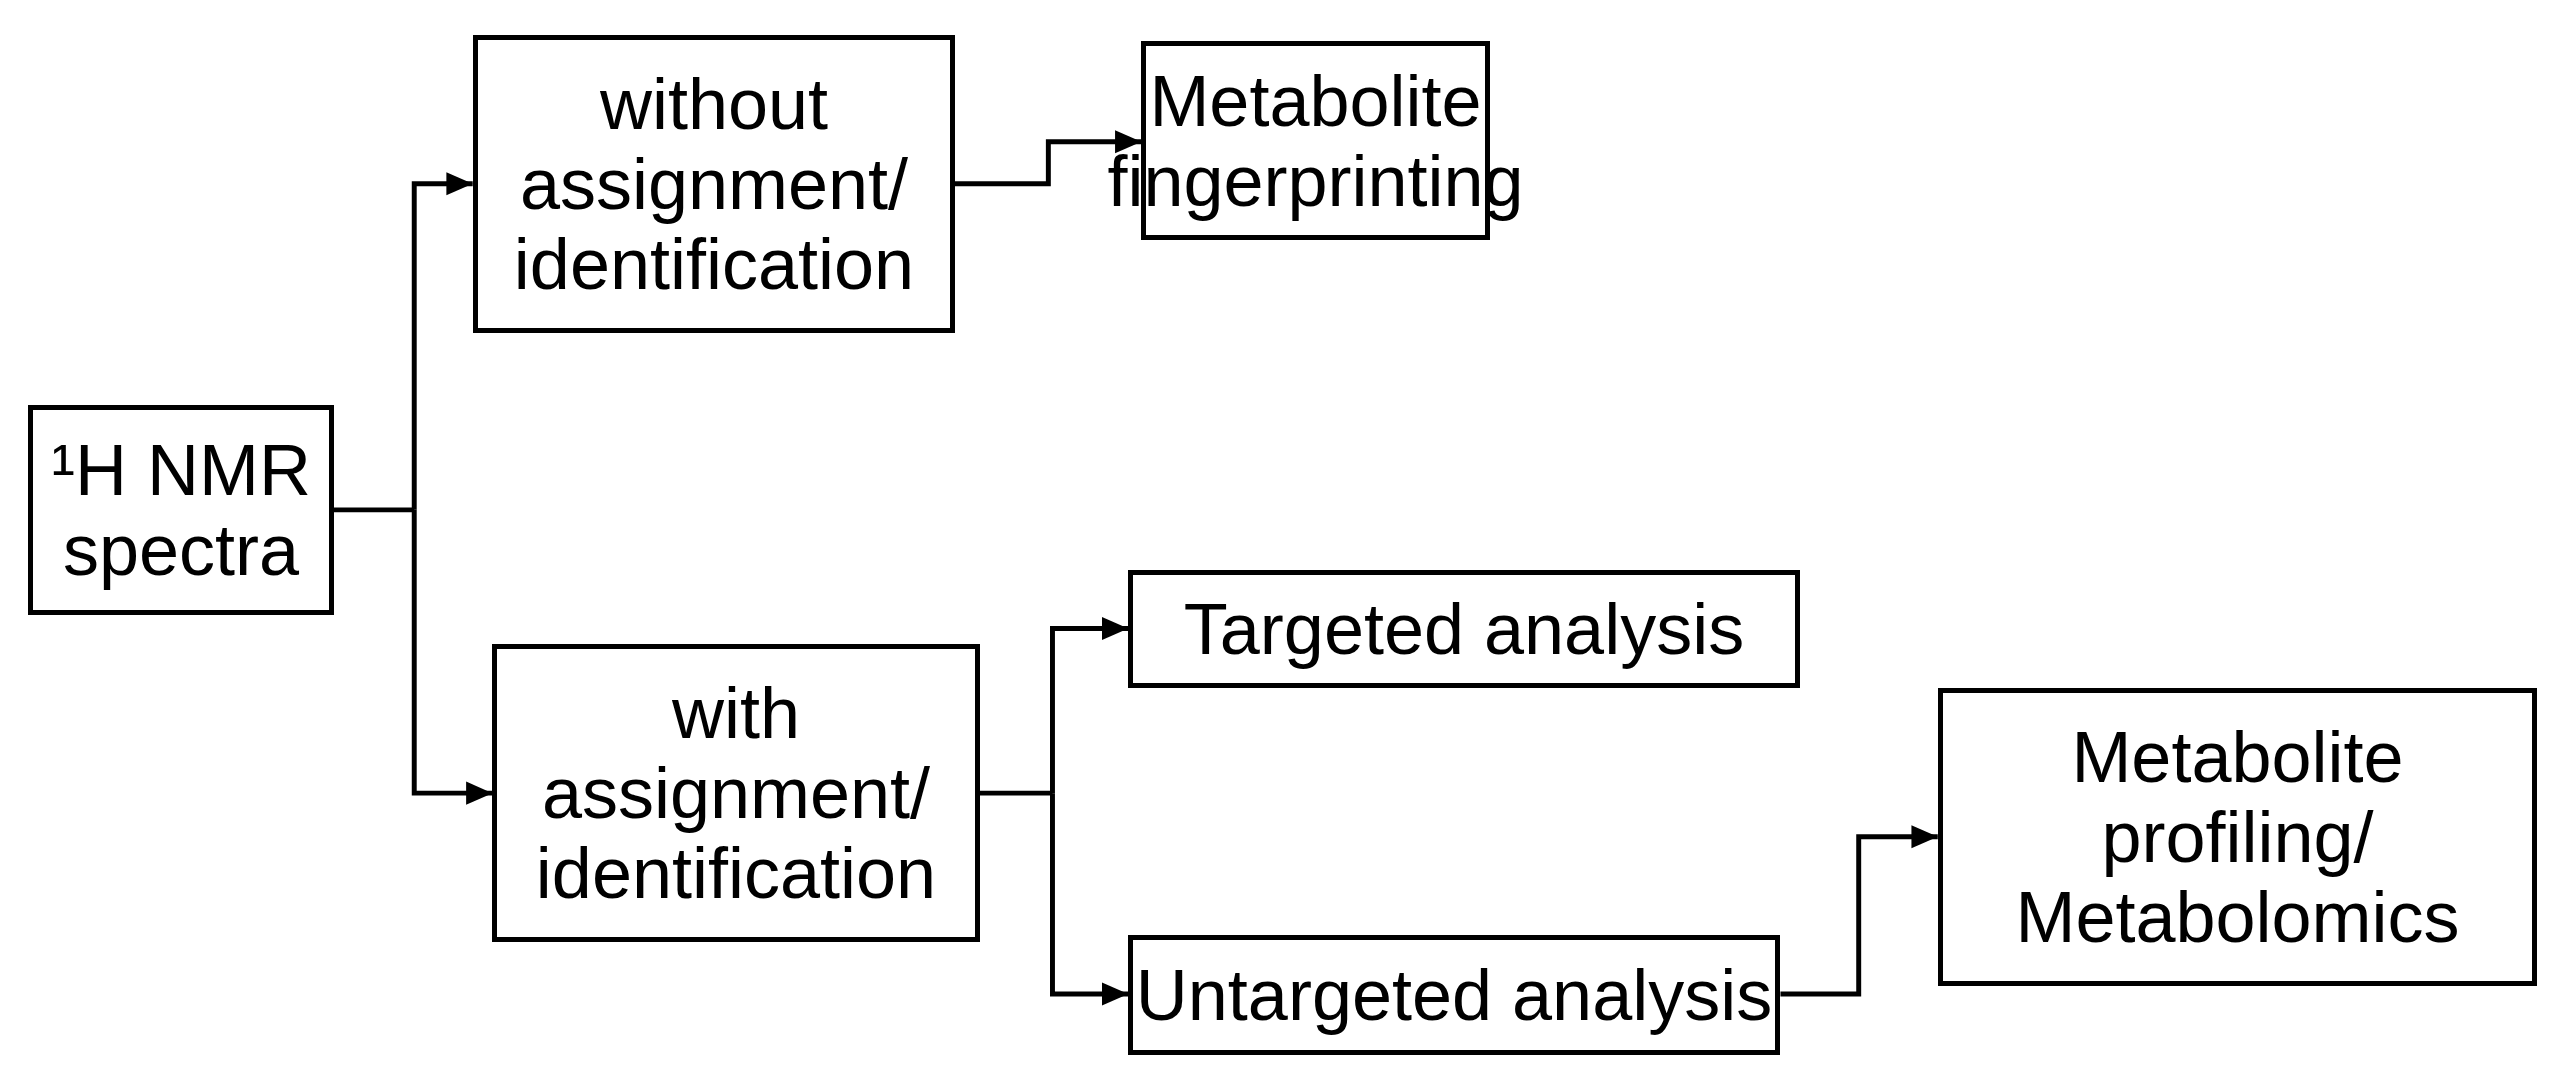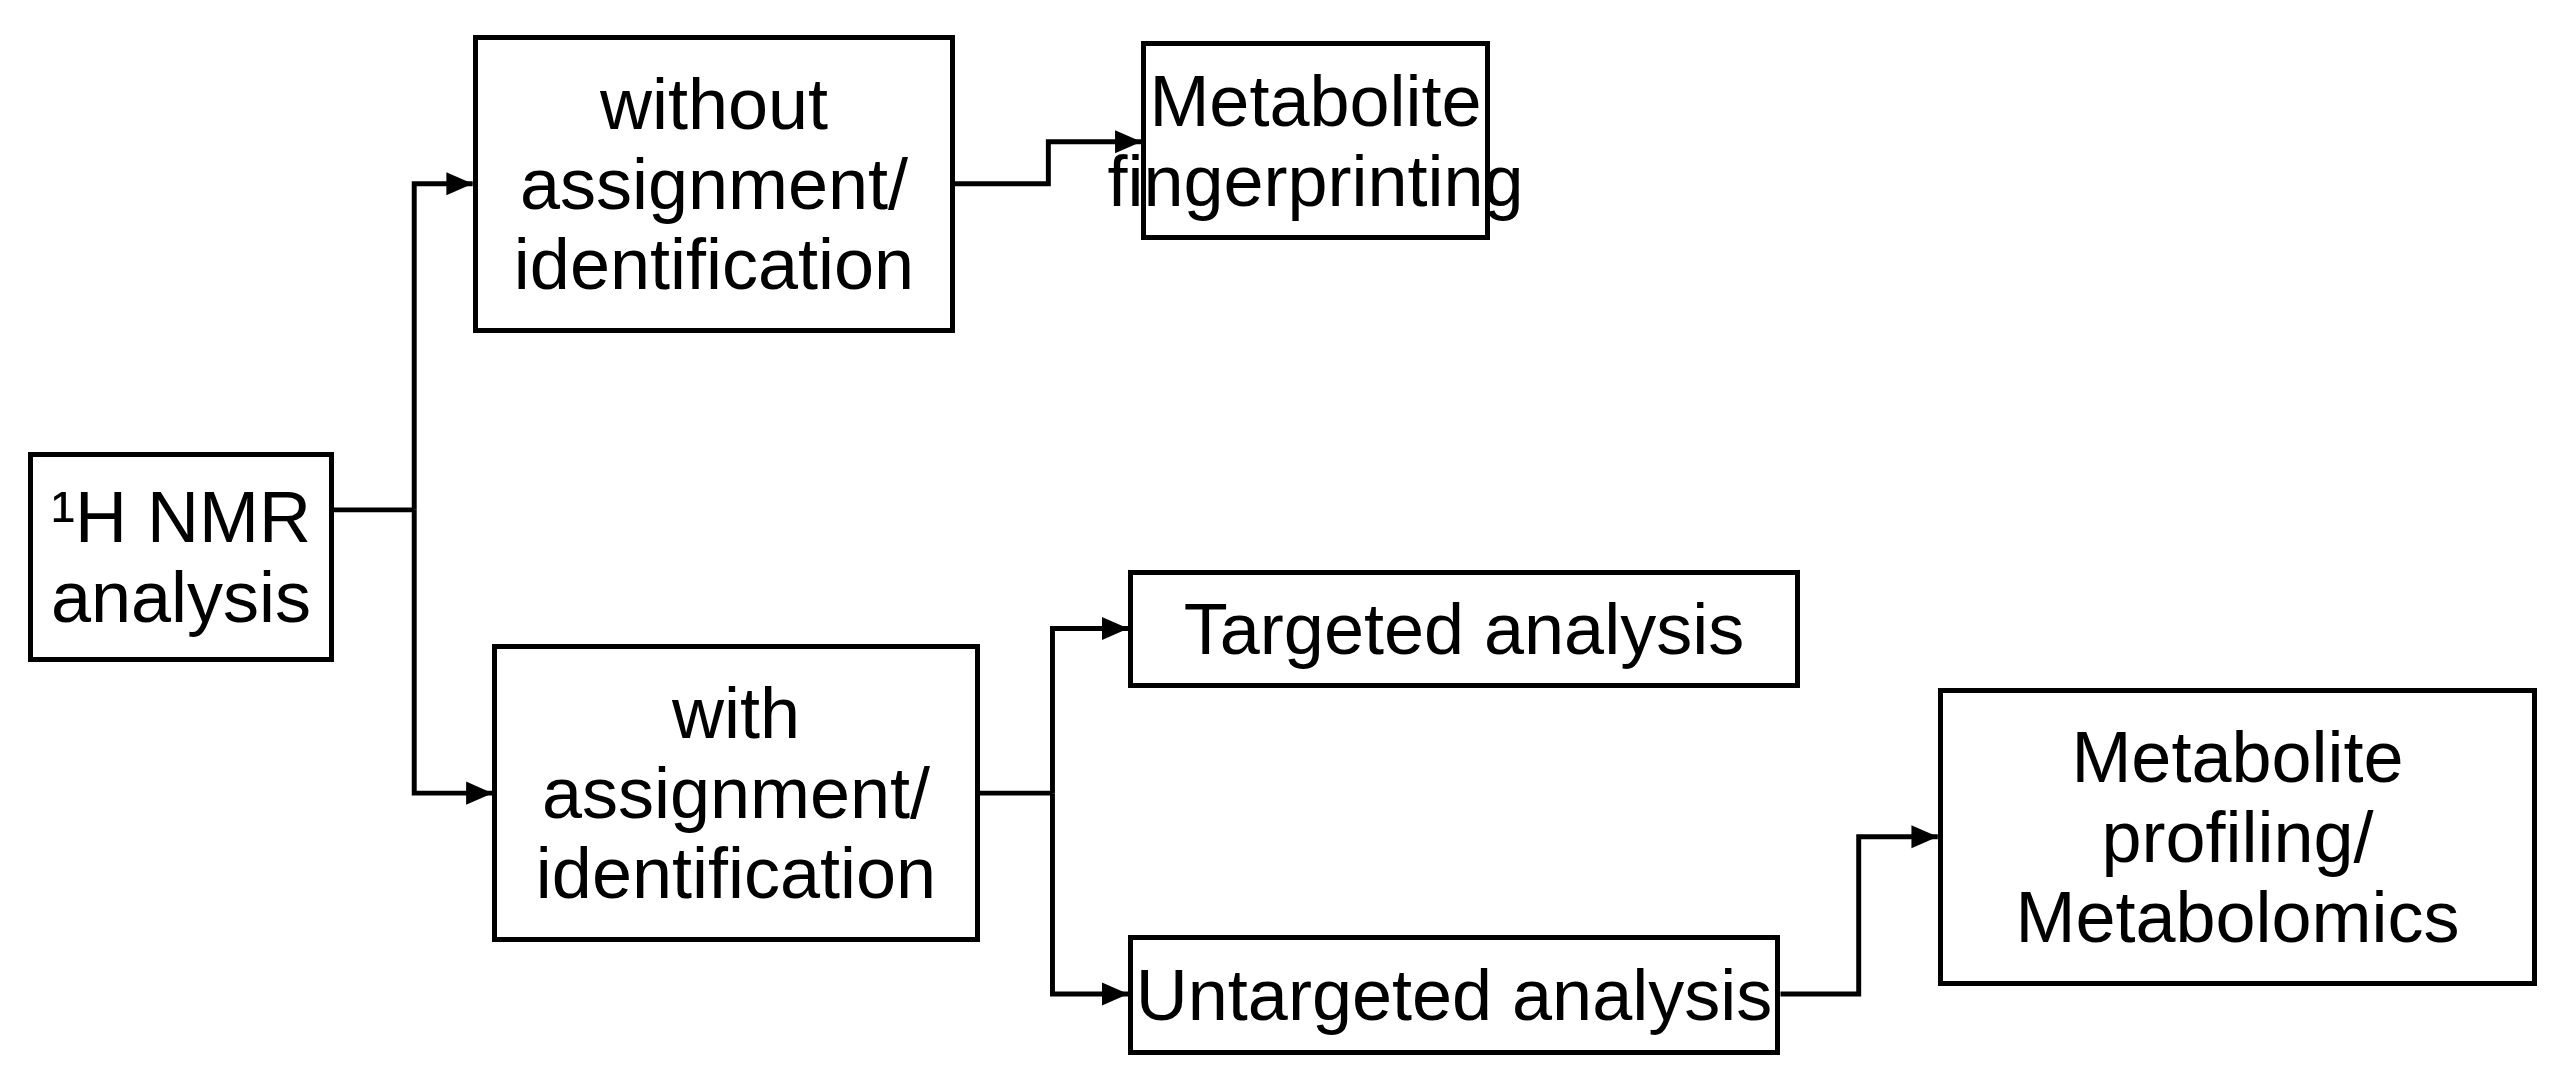--- a/index.html
+++ b/index.html
@@ -30,21 +30,21 @@
     display: flex;
     flex-direction: column;
     justify-content: center;
     align-items: center;
     text-align: center;
     font-size: 72px;
     line-height: 80px;
     white-space: nowrap;
   }
   
-  .node-nmr         { left: 28px;   top: 405px;  width: 306px; height: 210px; margin-top: 47px; }
+  .node-nmr         { left: 28px;   top: 405px;  width: 306px; height: 210px; }
   .node-without     { left: 473px;  top: 35px;   width: 482px; height: 298px; }
   .node-fingerprint { left: 1141px; top: 41px;   width: 349px; height: 199px; }
   .node-with        { left: 492px;  top: 644px;  width: 488px; height: 298px; }
   .node-targeted    { left: 1128px; top: 570px;  width: 672px; height: 118px; }
   .node-untargeted  { left: 1128px; top: 935px; width: 652px; height: 120px; }
   .node-profiling   { left: 1938px; top: 688px;  width: 599px; height: 298px; }
 
   .edge {
     stroke: #000000;
     stroke-width: 6;
@@ -75,21 +75,21 @@
 
     <path class="edge" d="M1278,963 V763 H1370" marker-end="url(#arrowhead)"></path>
 
     <path class="edge" d="M1278,963 V1207 H1370" marker-end="url(#arrowhead)"></path>
 
     <path class="edge" d="M2162,1207 H2257 V1016 H2353" marker-end="url(#arrowhead)"></path>
   </svg>
 
   <div class="node node-nmr">
     <div>¹H NMR</div>
-    <div>analysis</div>
+    <div>spectra</div>
   </div>
 
   <div class="node node-without">
     <div>without</div>
     <div>assignment/</div>
     <div>identification</div>
   </div>
 
   <div class="node node-fingerprint">
     <div>Metabolite</div>

